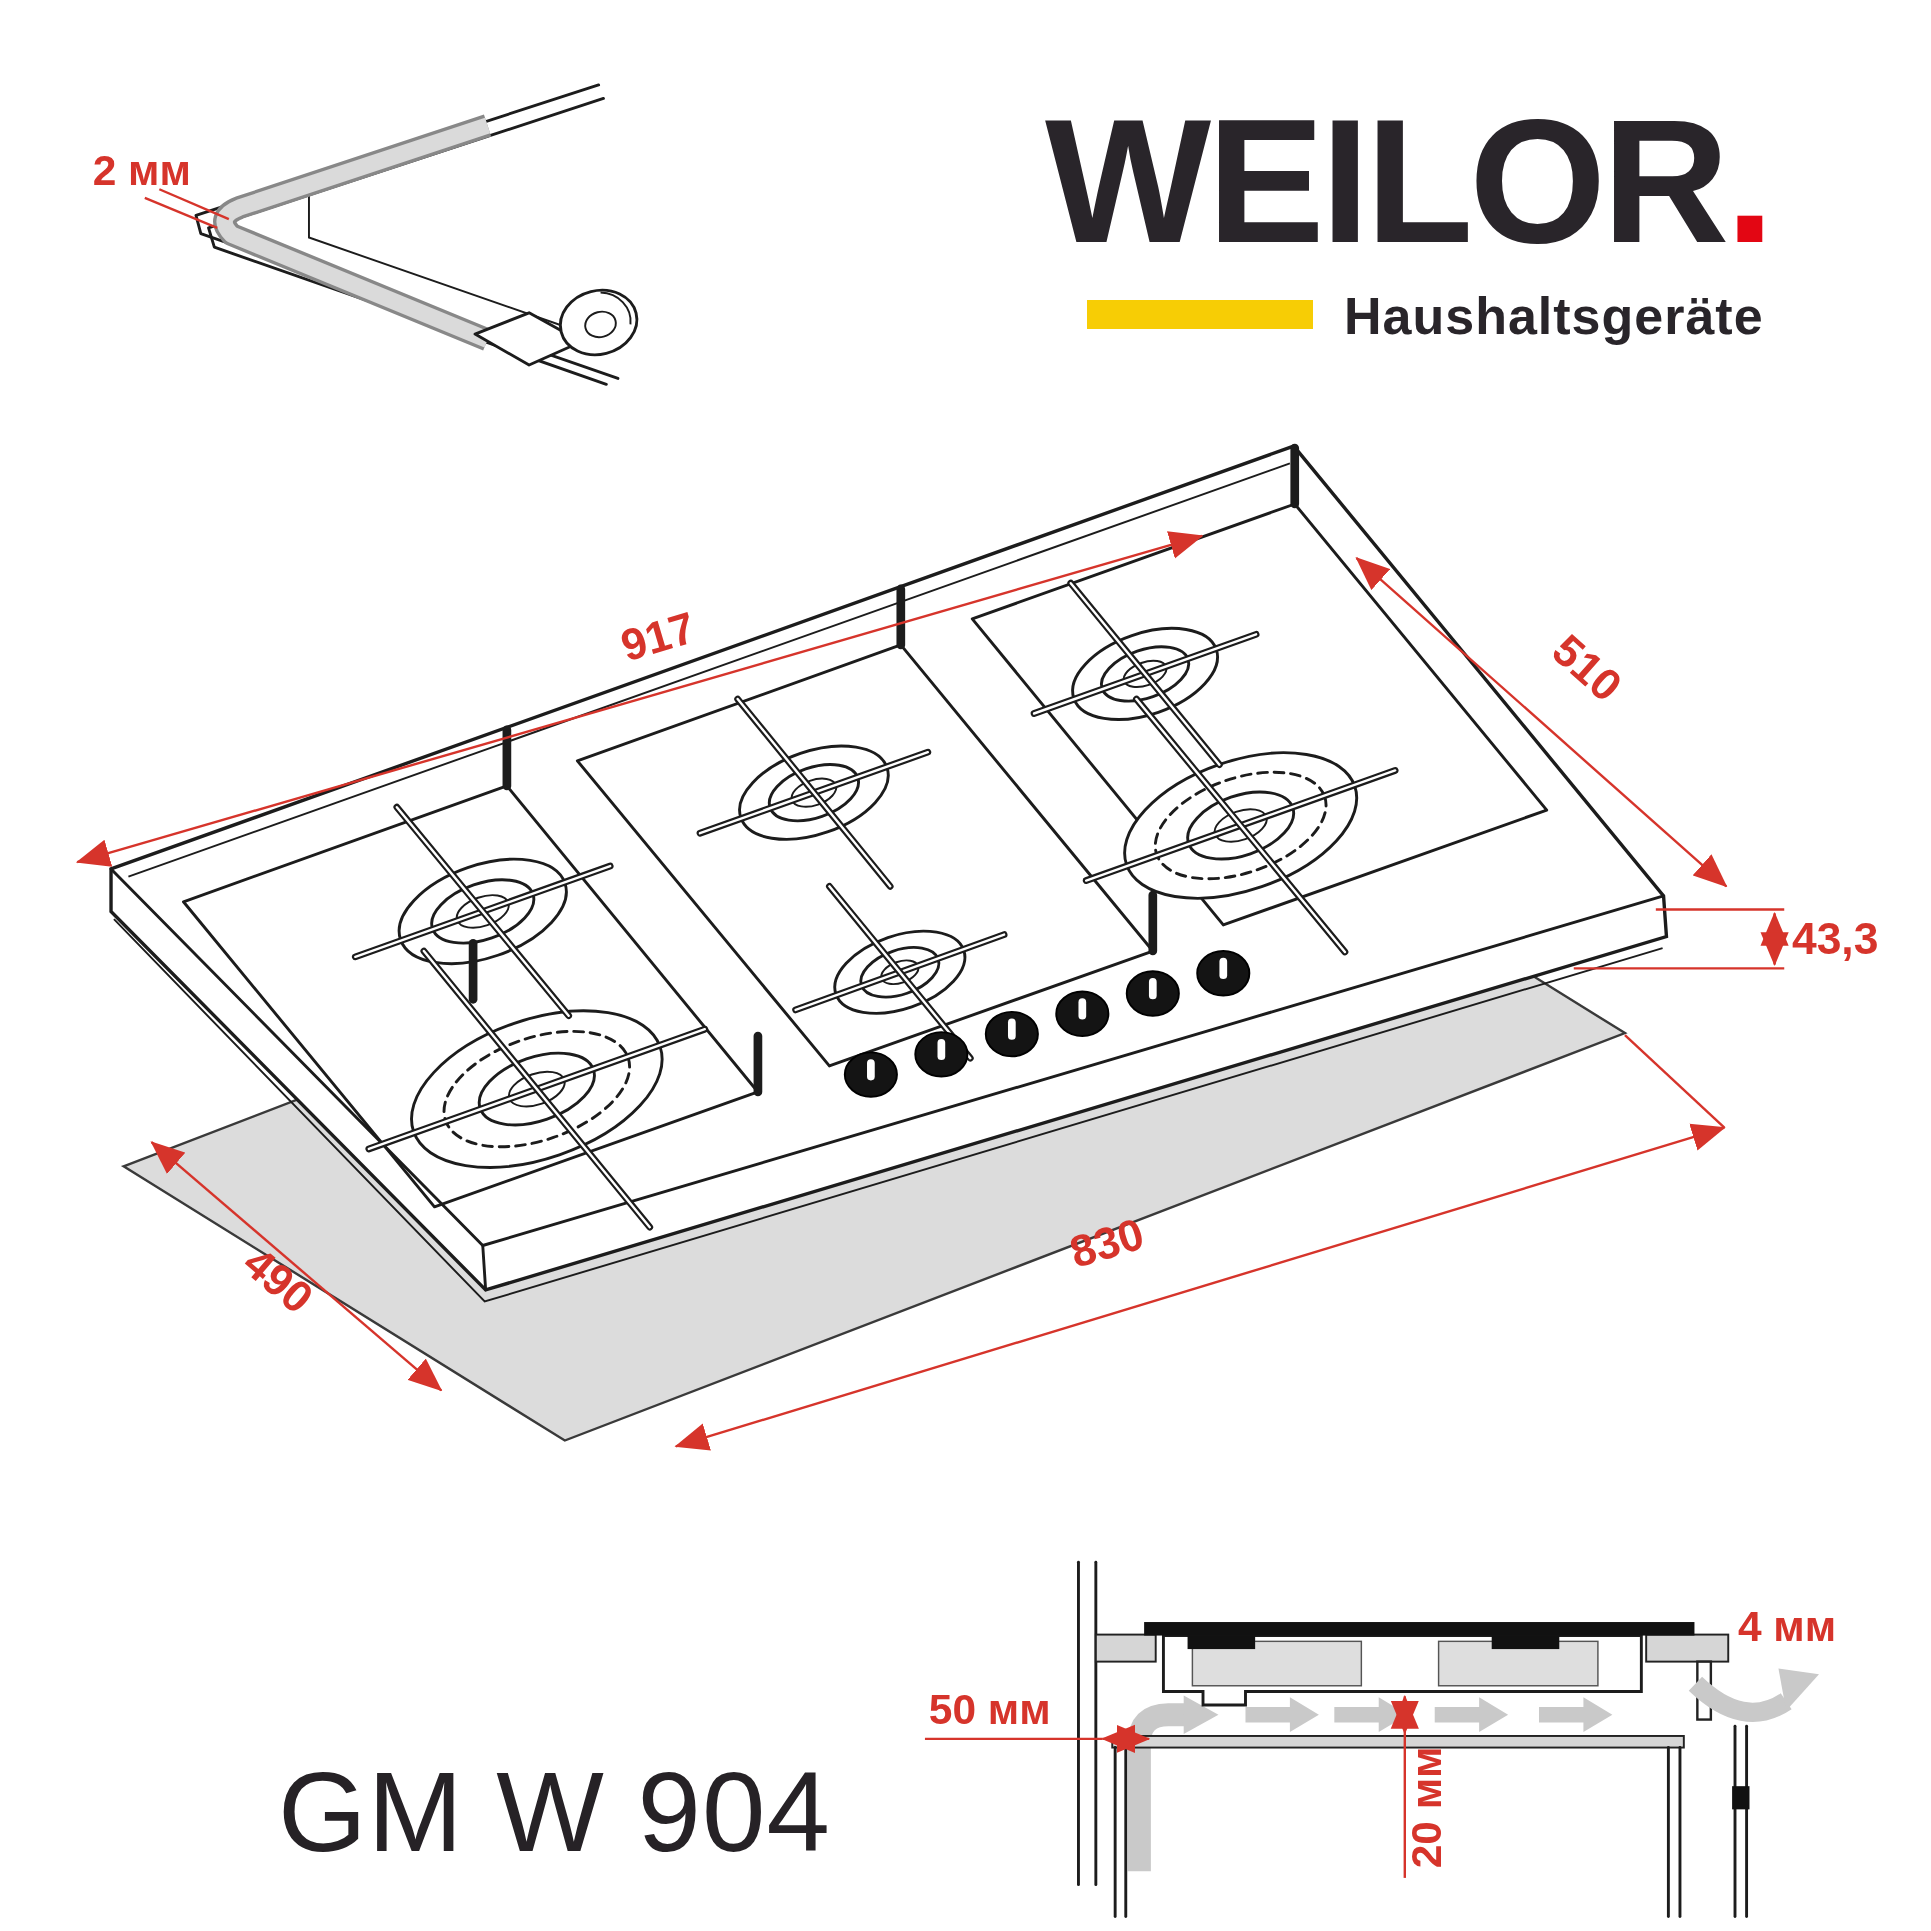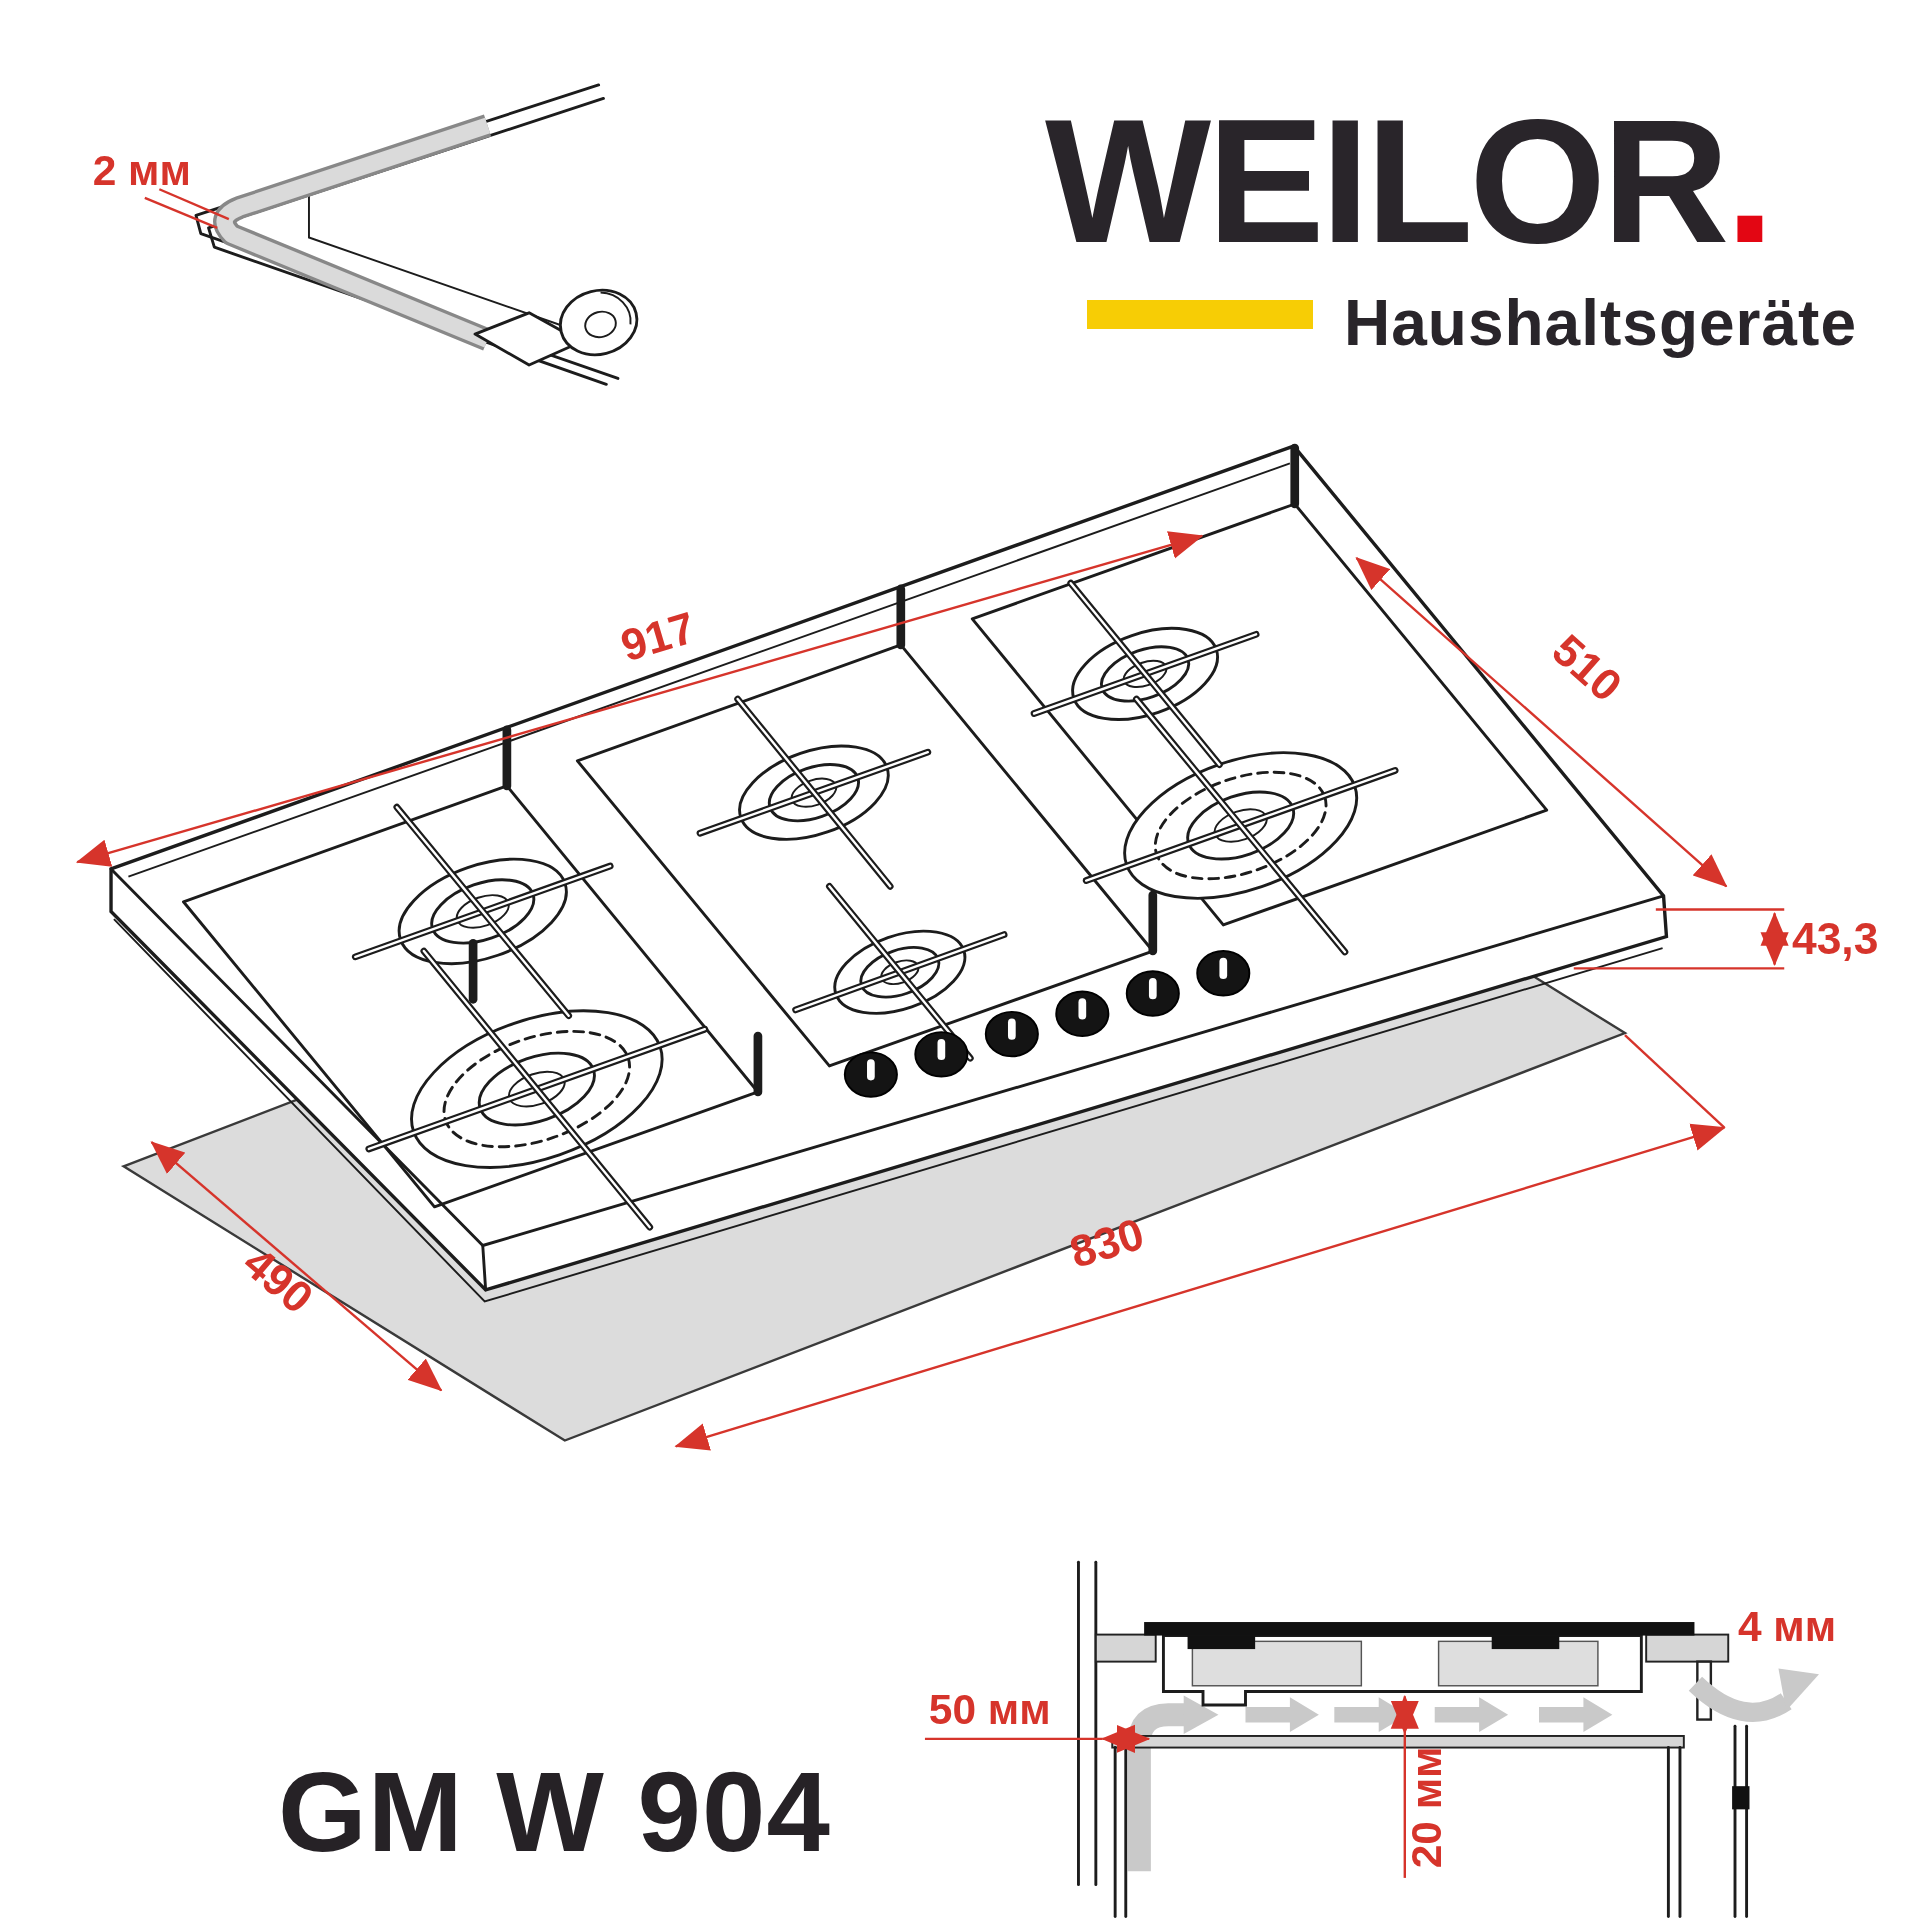--- a/index.html
+++ b/index.html
@@ -6,24 +6,24 @@
   .page{position:relative;width:1931px;height:1931px;background:#ffffff;
         font-family:"Liberation Sans",sans-serif;overflow:hidden;border-radius:14px;}
   .scene{position:absolute;left:0;top:0;width:1931px;height:1931px;}
   
   .logo{position:absolute;left:1045px;top:93px;width:830px;}
   .logo-word{font-size:176px;line-height:1;font-weight:700;letter-spacing:-3.9px;
              color:#29252a;white-space:nowrap;}
   .logo-dot{color:#e30613;}
   .logo-sub{position:relative;height:58px;margin-top:17.4px;}
   .logo-bar{position:absolute;left:42px;top:13.5px;width:226px;height:29px;background:#f7cd05;}
-  .logo-tag{position:absolute;left:299px;top:0;font-size:64px;font-weight:700;
+  .logo-tag{position:absolute;left:299px;top:0;font-size:52px;font-weight:700;
             letter-spacing:1px;color:#29252a;white-space:nowrap;}
   
-  .model{position:absolute;left:278px;top:1746px;font-size:114px;font-weight:700;
+  .model{position:absolute;left:278px;top:1746px;font-size:114px;font-weight:400;
          letter-spacing:1px;color:#262226;white-space:nowrap;}
   
   .ln{stroke:#1c1c1c;stroke-width:3;fill:none;stroke-linecap:round;stroke-linejoin:round;}
   .ln2{stroke:#1c1c1c;stroke-width:2;fill:none;}
   .fillw{fill:#ffffff;}
   .dim{stroke:#d6342b;stroke-width:2.5;fill:none;}
   .dimtxt{font-family:"Liberation Sans",sans-serif;font-size:46px;font-weight:600;
           fill:#d6342b;}
   .dimtxt2{font-family:"Liberation Sans",sans-serif;font-size:44px;font-weight:600;
            fill:#d6342b;}

